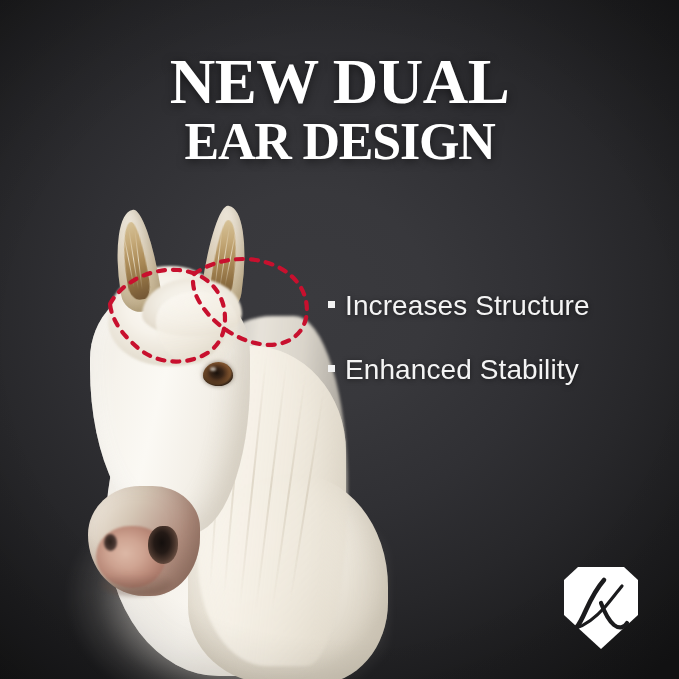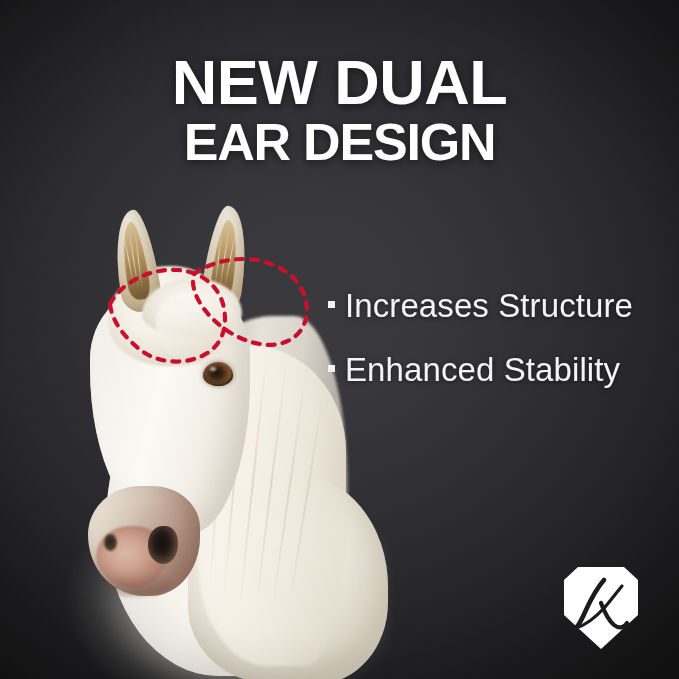--- a/index.html
+++ b/index.html
@@ -35,20 +35,21 @@
     position:absolute;
     left:0; right:0; top:52px;
     text-align:center;
     color:#ffffff;
     font-weight:bold;
     font-size:63px;
     line-height:60px;
     letter-spacing:-0.5px;
     text-shadow:0 2px 10px rgba(0,0,0,0.55);
     white-space:nowrap;
+    font-family:Liberation Serif, serif;
   }
   .headline .l2 { letter-spacing:-1.2px; font-size:52px; }
   
   .bullets {
     position:absolute;
     left:328px; top:287px;
     width:320px;
   }
   .bullet-row {
     position:relative;
@@ -58,21 +59,21 @@
   }
   .bullet-sq {
     width:7px; height:7px;
     background:#f2f2f2;
     flex:0 0 7px;
     margin-top:14px;
     margin-right:10px;
   }
   .bullet-text {
     color:#f4f4f4;
-    font-size:33px;
+    font-size:28px;
     line-height:38px;
     letter-spacing:0.1px;
     text-shadow:0 1px 5px rgba(0,0,0,0.5);
   }
   
   .horse-wrap {
     position:absolute;
     left:38px; top:196px;
     width:350px; height:483px;
   }

